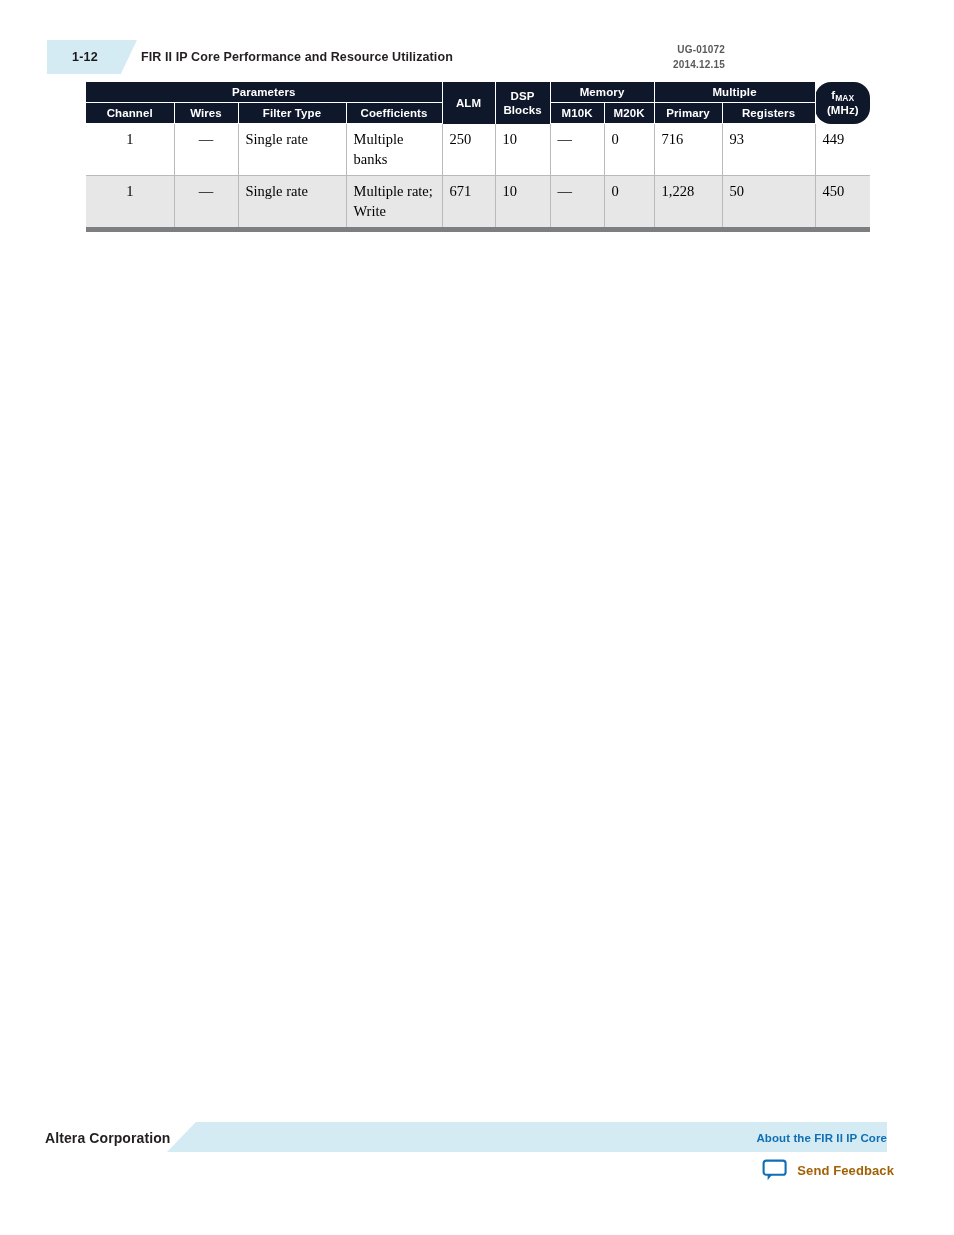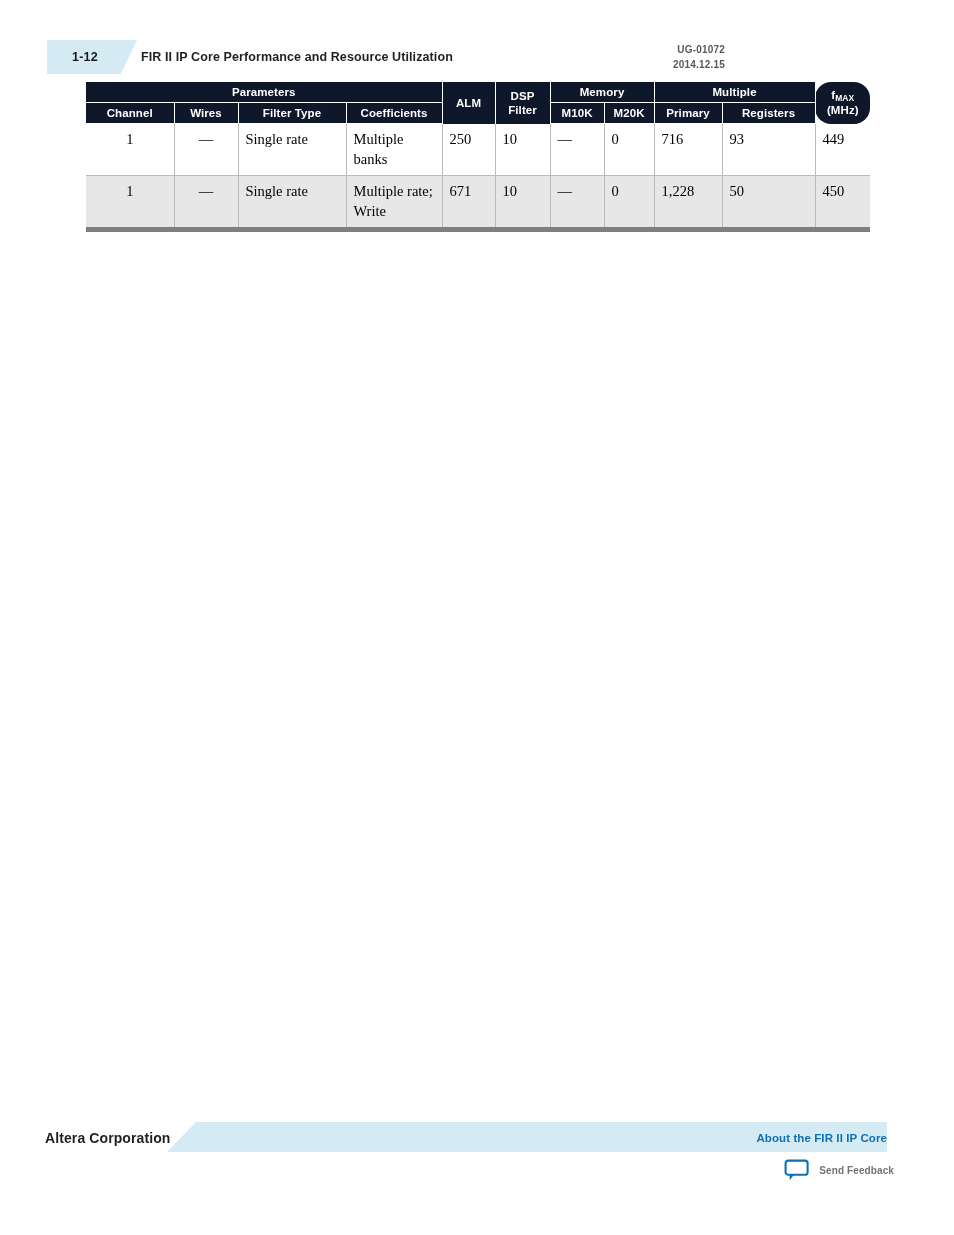--- a/index.html
+++ b/index.html
@@ -180,23 +180,23 @@
     align-items: center;
     gap: 9px;
     cursor: pointer;
   }
   .feedback-icon {
     width: 26px;
     height: 22px;
     display: block;
   }
   .feedback-label {
-    font-size: 10px;
-    font-weight: bold;
-    color: #737373;
+    font-size: 13px;
+    font-weight: bold;
+    color: #a16207;
     letter-spacing: 0.1px;
     white-space: nowrap;
   }
 </style>
 </head>
 <body>
 
 <div class="page-header">
   <div class="page-num-tab"></div>
   <div class="page-num-text">1-12</div>
@@ -221,21 +221,21 @@
       <col style="width:68px">
       <col style="width:93px">
       <col style="width:55px">
     </colgroup>
     <thead>
       <tr>
         <th class="th-edge-l" colspan="4">Parameters</th>
         <th class="nb" rowspan="2">ALM</th>
         <th class="nb" rowspan="2">
           <span>DSP</span><br>
-          <span>Filter</span>
+          <span>Blocks</span>
         </th>
         <th colspan="2">Memory</th>
         <th colspan="2">Multiple</th>
         <th class="th-edge-r nb" rowspan="2">
           <span>f</span><span class="sub">MAX</span><br>
           <span>(MHz)</span>
         </th>
       </tr>
       <tr>
         <th class="th-edge-l">Channel</th>

